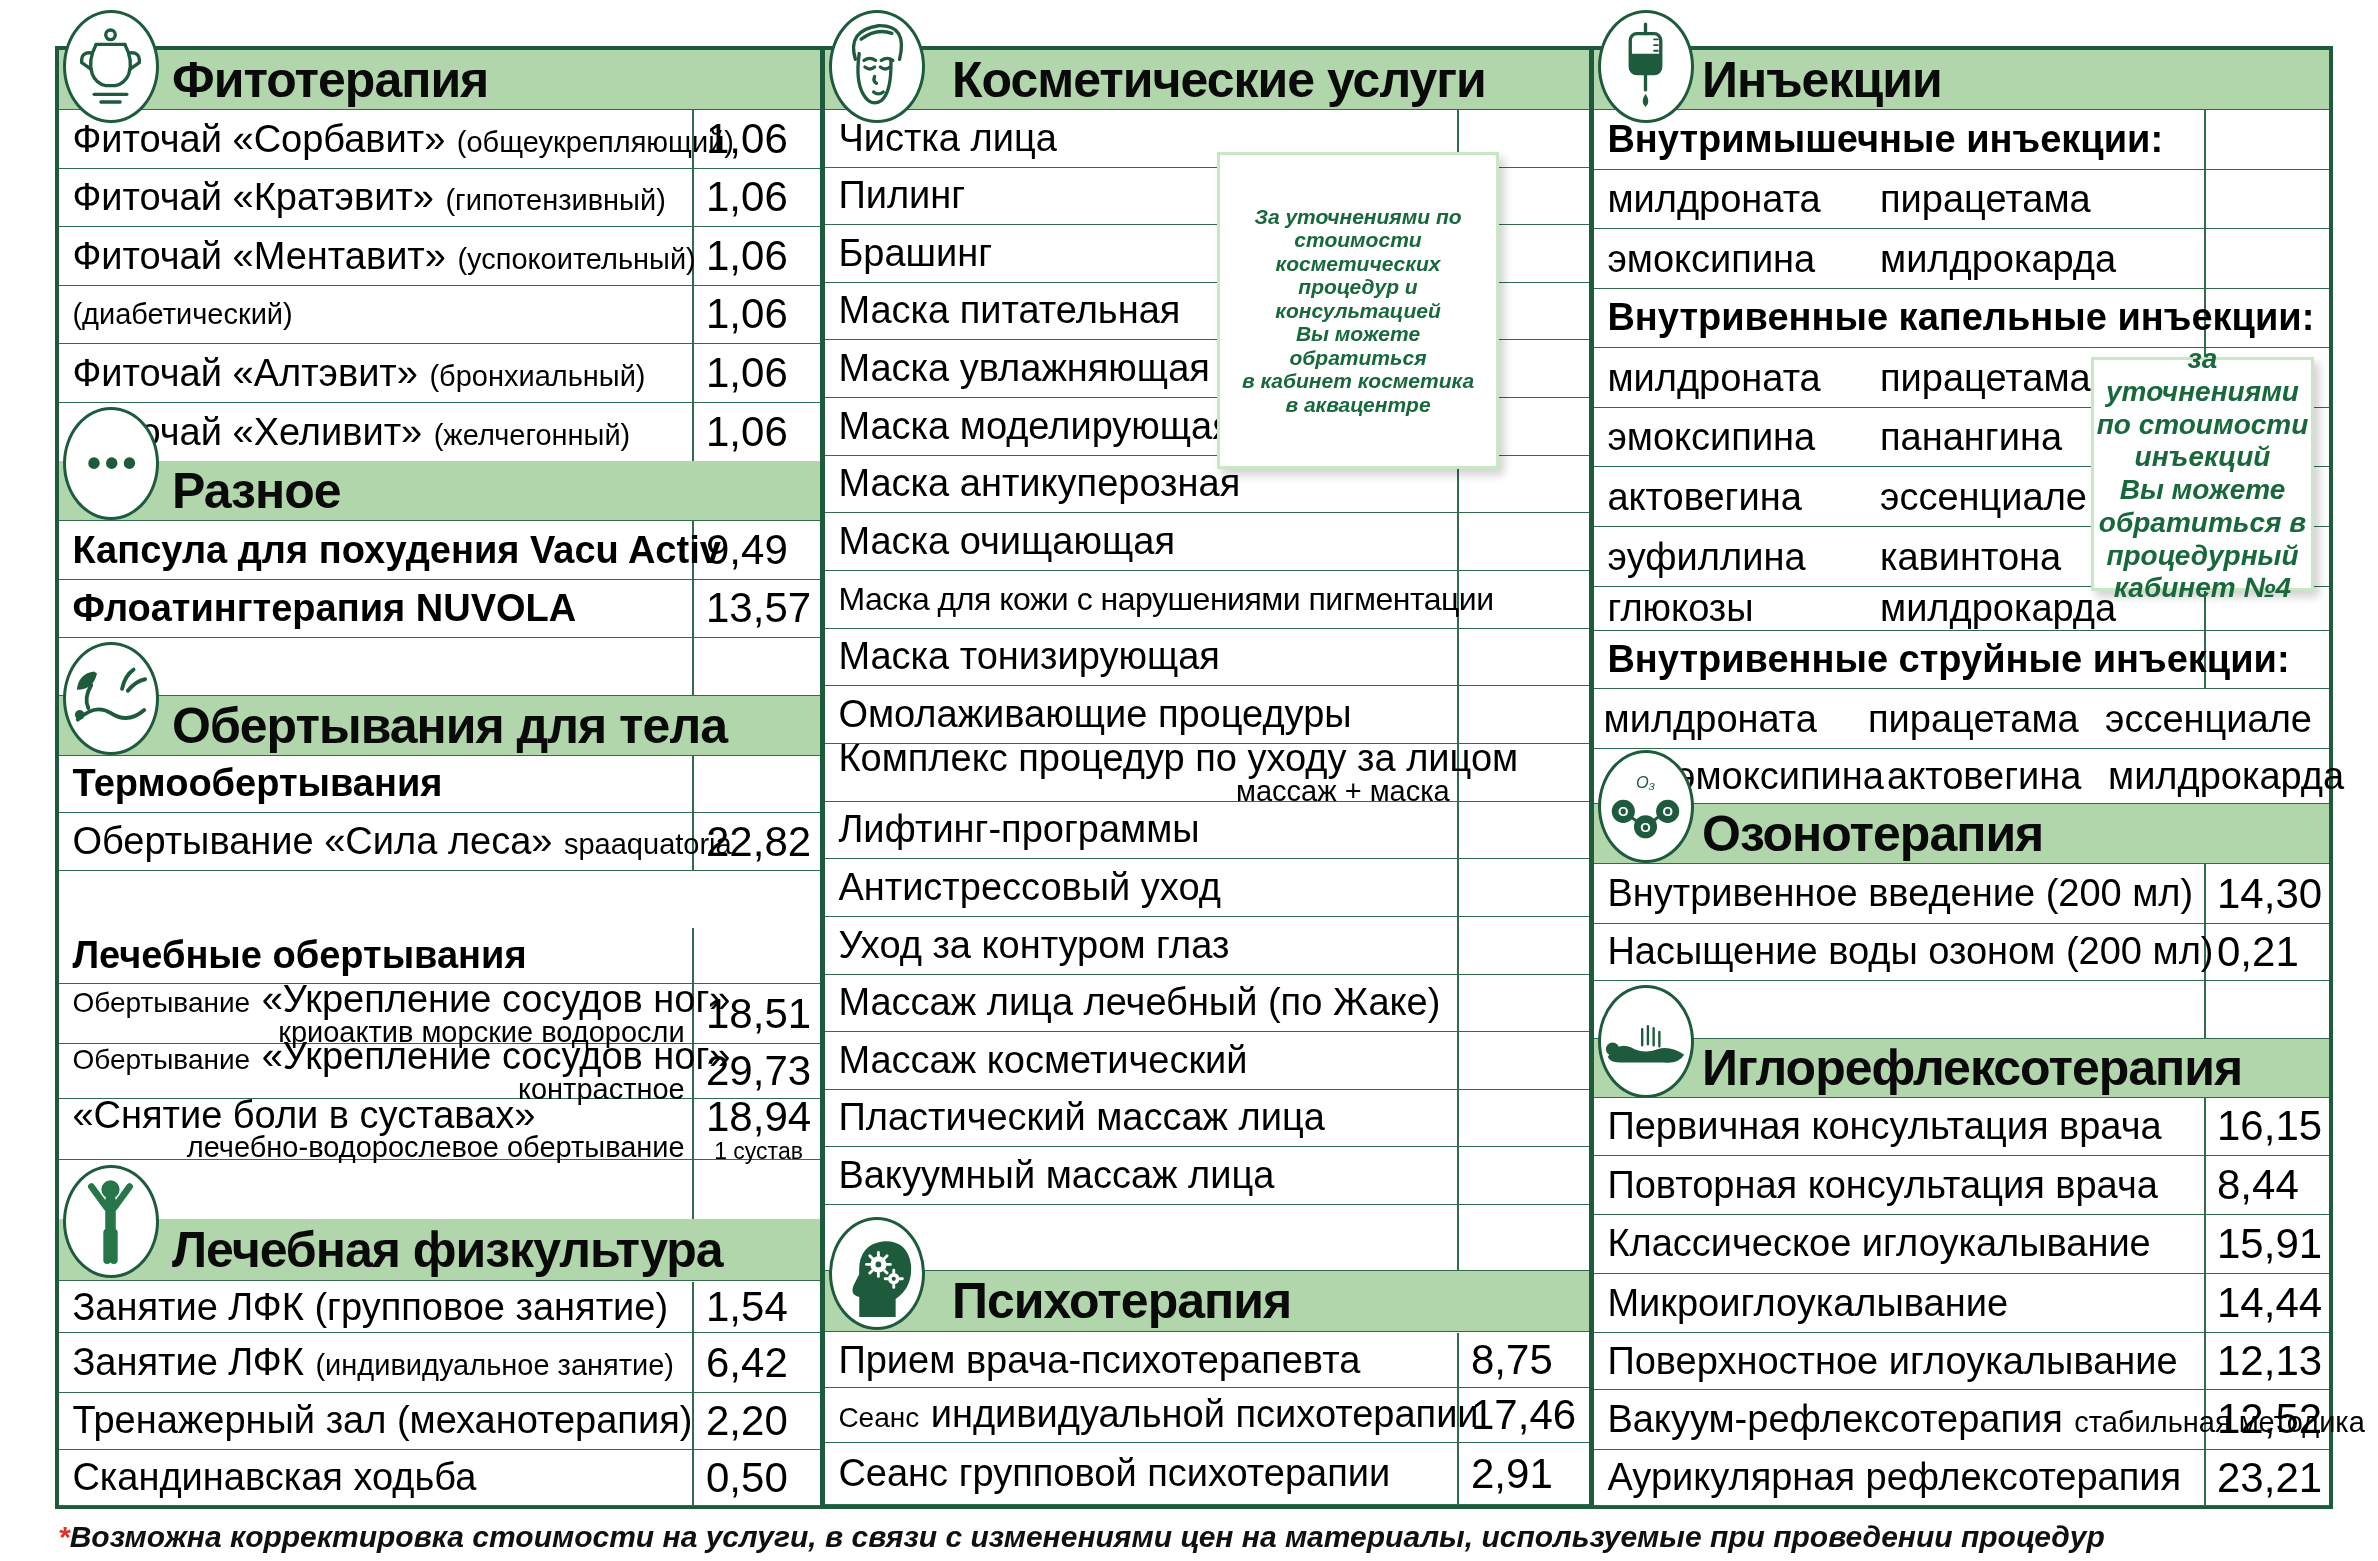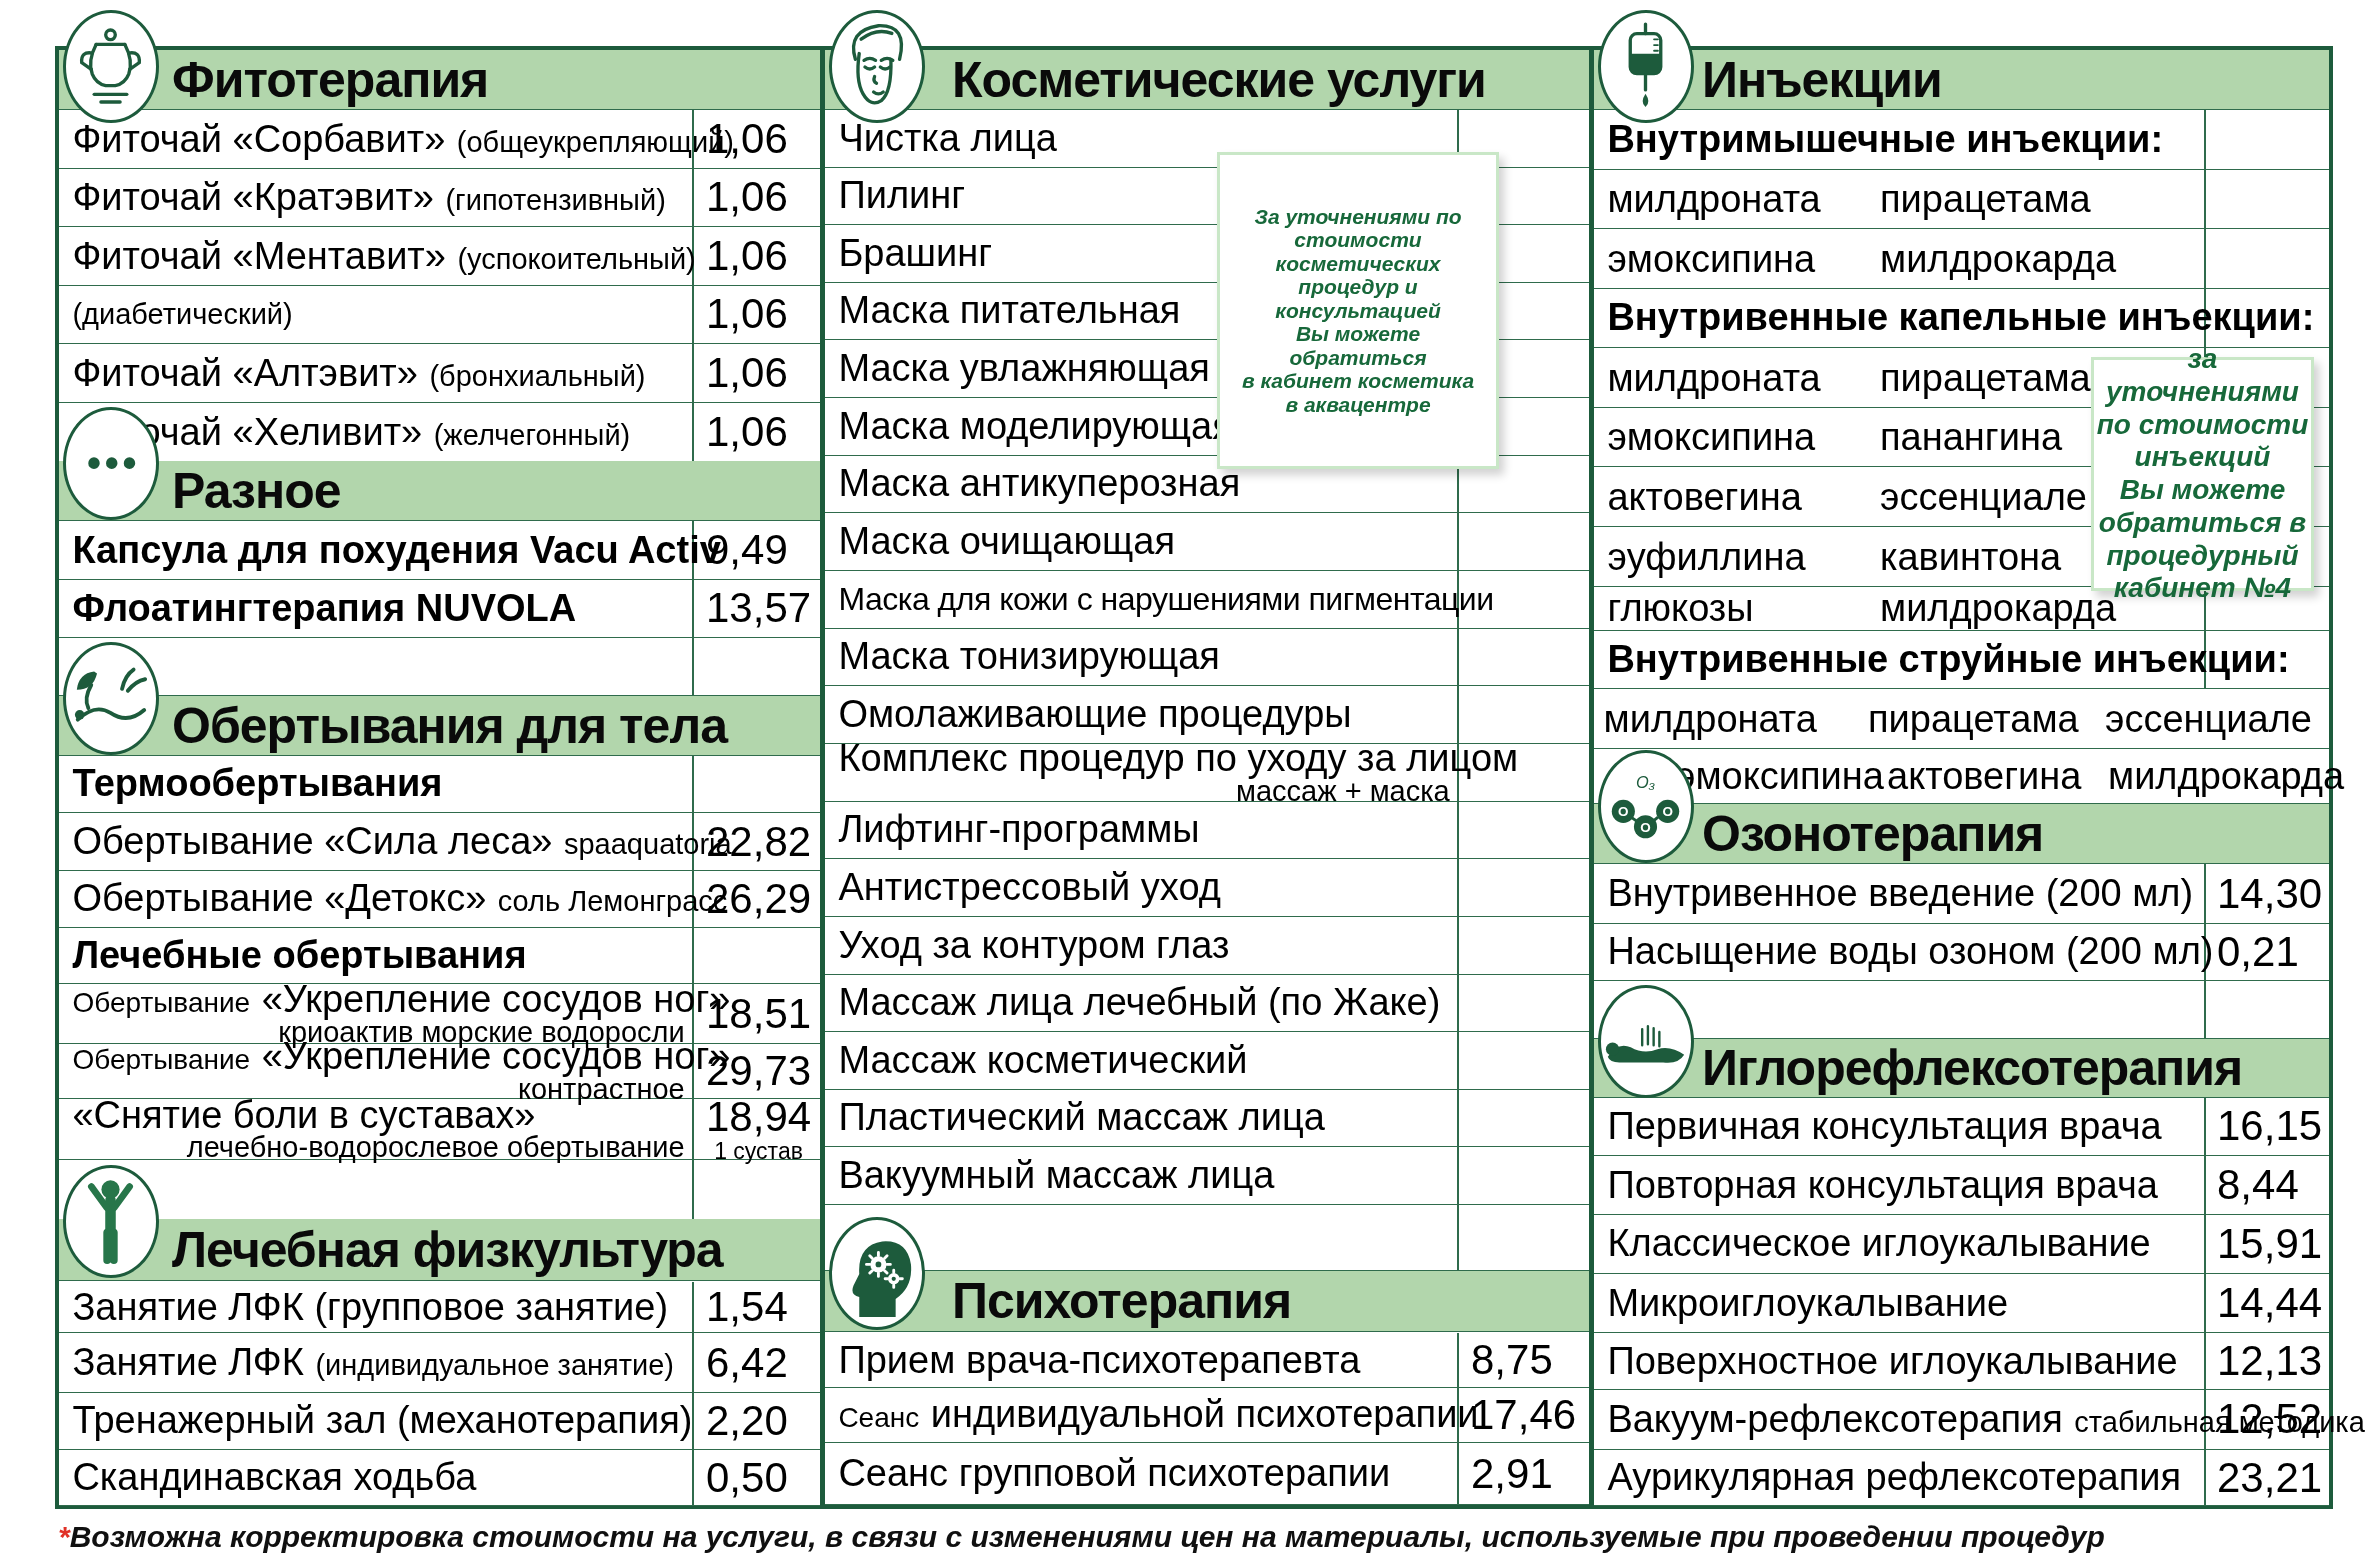--- a/index.html
+++ b/index.html
@@ -206,32 +206,20 @@
         <div class="namewrap" style="width: 620px;">
           <div class="line1">
             <span class="main">Обертывание «Сила леса»</span>
             <span class="notetxt">spaaquatoria</span>
           </div>
         </div>
         <div class="pricewrap" style="left: 647px;">
           <div class="price">22,82</div>
         </div>
       </div>
-      <div class="row blk" style="top: 820px; height: 58px;">
-        <div class="divider" style="left: 633px;"></div>
-        <div class="namewrap" style="width: 620px;">
-          <div class="line1">
-            <span class="main">Обертывание «Детокс»</span>
-            <span class="notetxt">соль Лемонграсс</span>
-          </div>
-        </div>
-        <div class="pricewrap" style="left: 647px;">
-          <div class="price">26,29</div>
-        </div>
-      </div>
       <div class="row blk" style="top: 878px; height: 56px;">
         <div class="divider" style="left: 633px;"></div>
         <div class="namewrap" style="width: 620px;">
           <div class="line1">
             <span class="main bold">Лечебные обертывания</span>
           </div>
         </div>
       </div>
       <div class="row blk" style="top: 934px; height: 60px;">
         <div class="divider" style="left: 633px;"></div>

